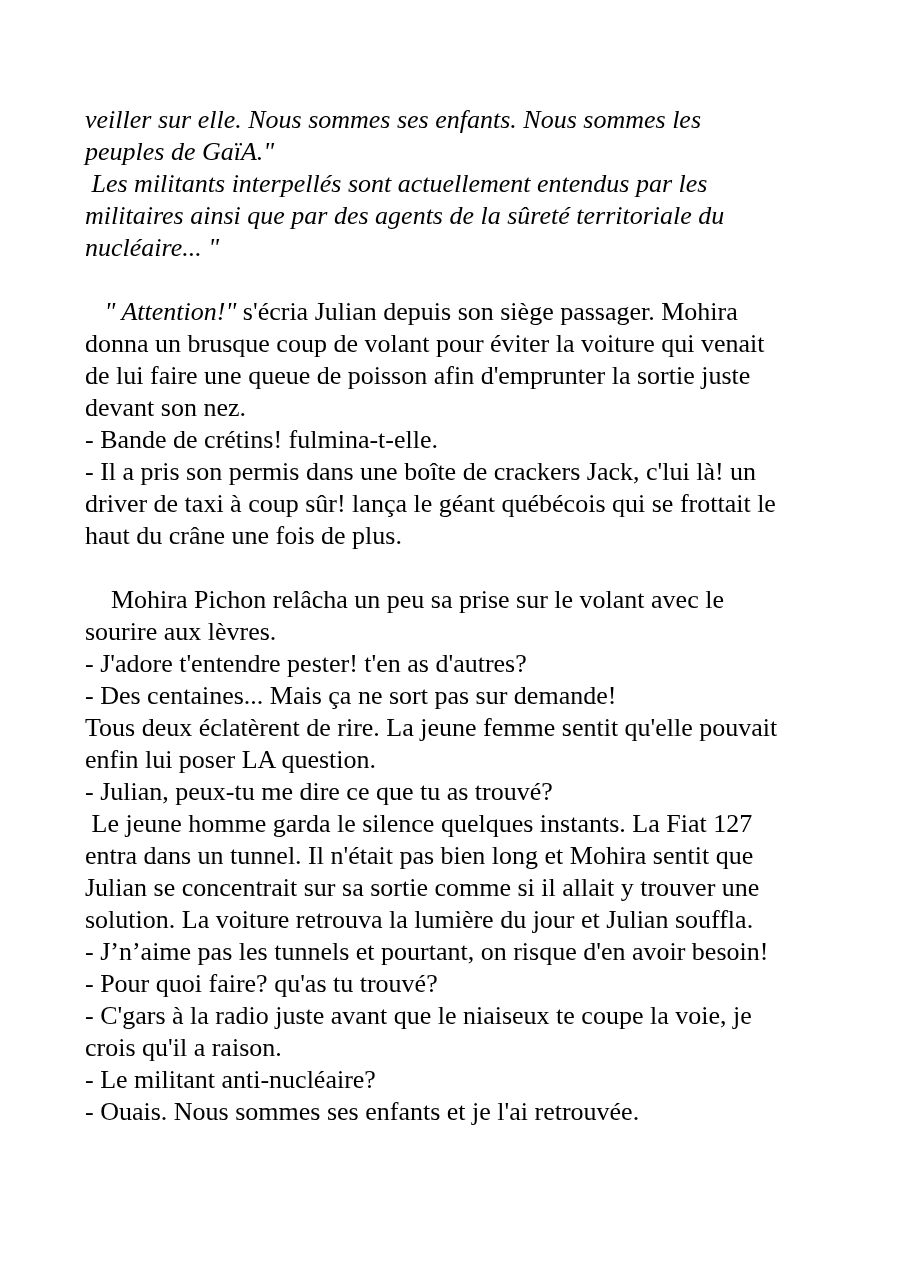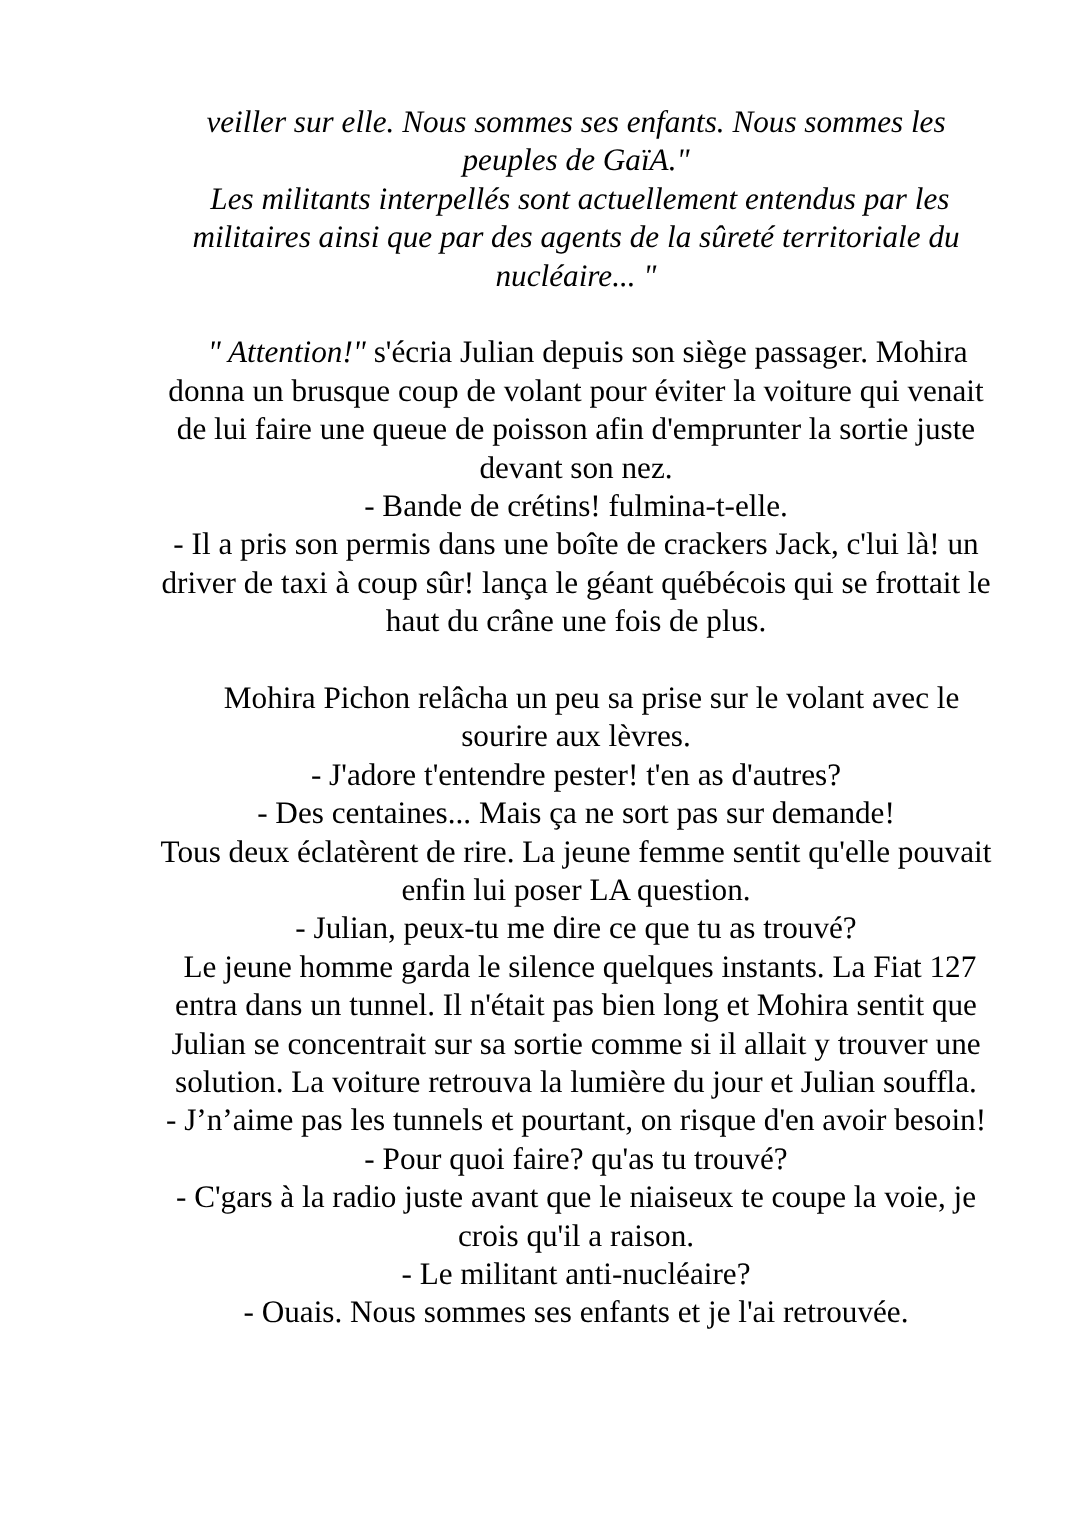--- a/index.html
+++ b/index.html
@@ -9,23 +9,22 @@
   body {
     width: 905px;
     height: 1280px;
     background: #ffffff;
     overflow: hidden;
     font-family: "Liberation Serif", serif;
   }
   .page {
     position: absolute;
     left: 85px;
-    top: 86px;
+    top: 104px;
     width: 790px;
-    text-align: center;
   }
   .para {
     margin: 0;
     padding: 0;
     white-space: pre;
     font-size: 26px;
     line-height: 32px;
     color: #000000;
     letter-spacing: 0;
   }

